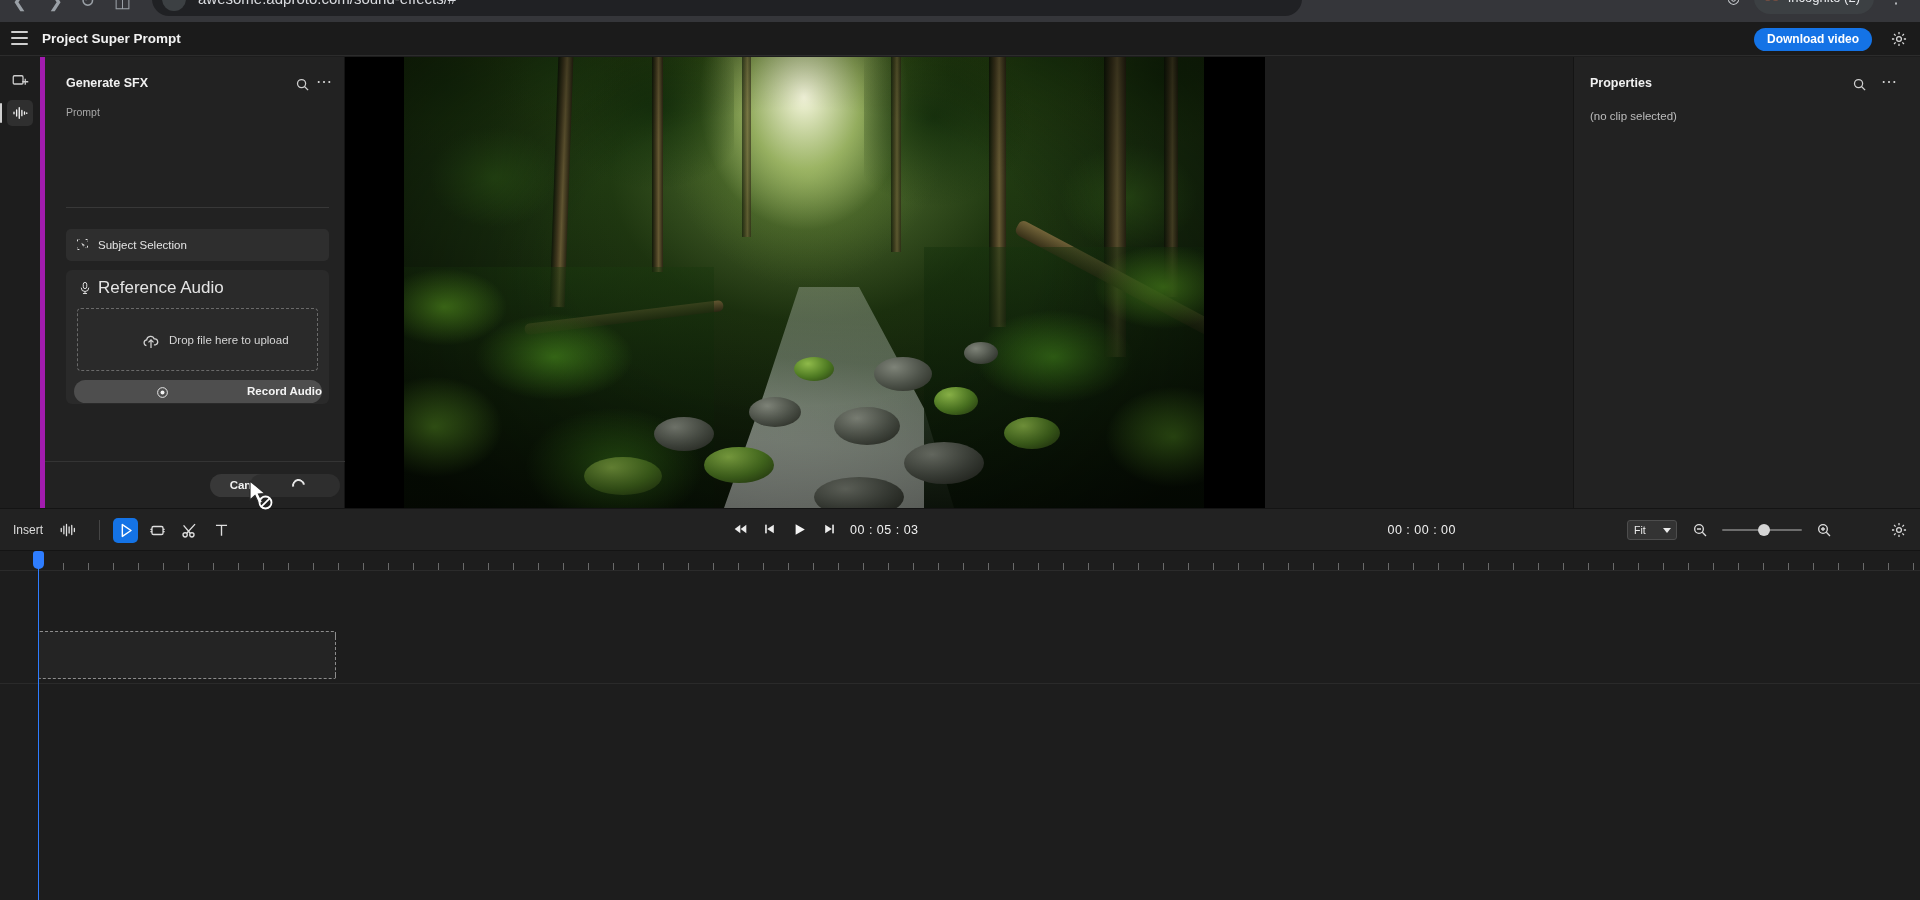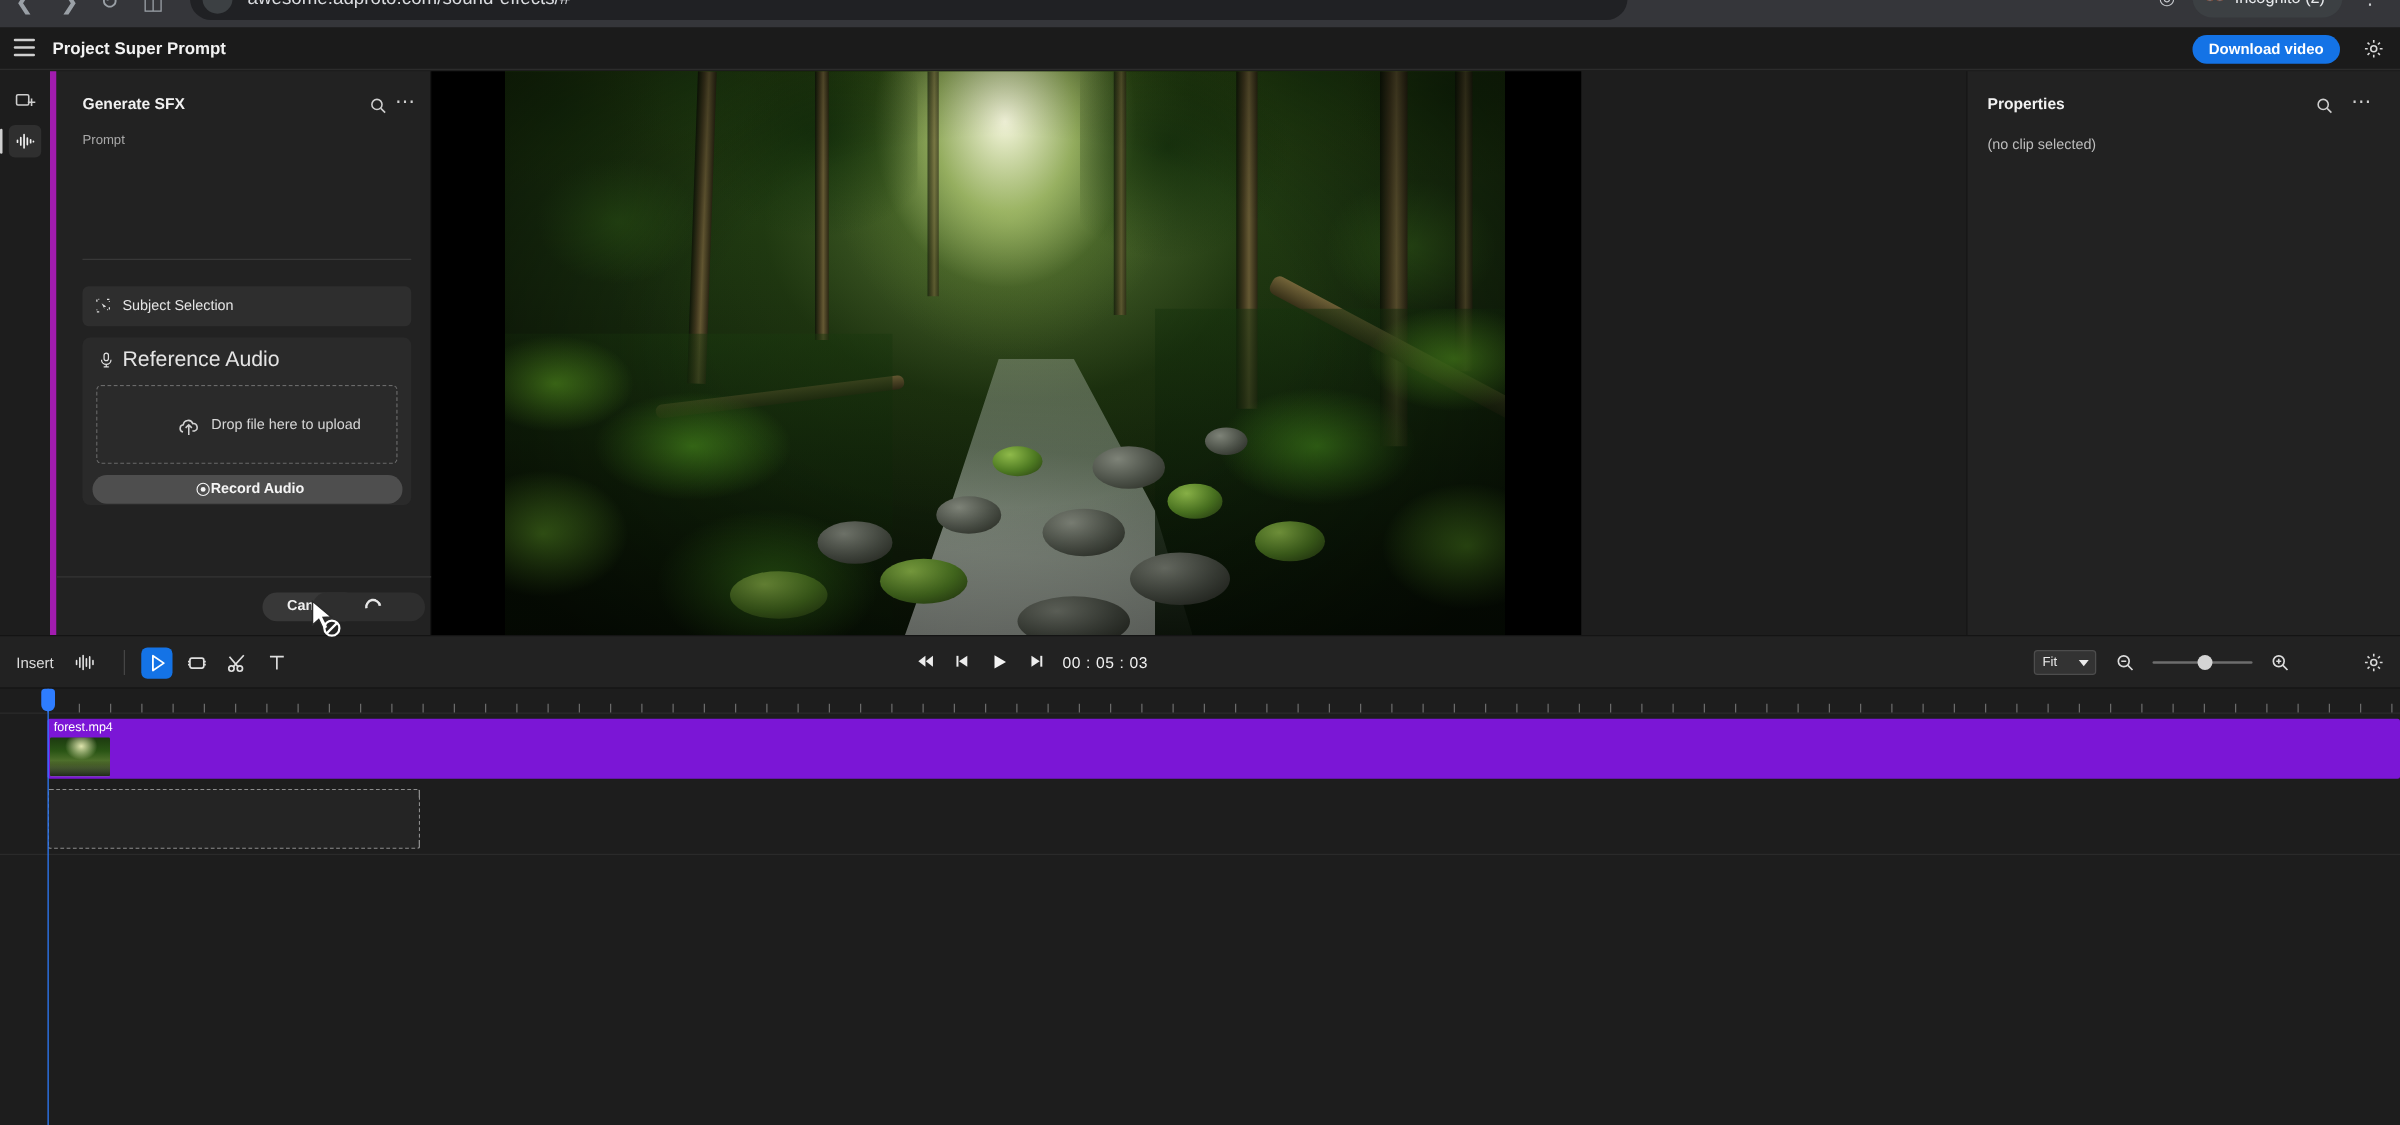--- a/index.html
+++ b/index.html
@@ -167,21 +167,21 @@
     font-size: 11.5px; color: #d6d6d6;
   }
   #record-audio-btn {
     position: absolute; left: 8px; top: 110px;
     width: 248px; height: 23px;
     background: #4e4e4e; border-radius: 12px; cursor: pointer;
   }
   #record-audio-btn .dot-ico { position: absolute; left: 82px; top: 5px; }
   #record-audio-btn .lbl {
     position: absolute; left: 0; top: 0; width: 248px;
-    line-height: 23px; text-align: center; padding-left: 16px;
+    line-height: 23px; text-align: right; padding-left: 16px;
     font-size: 11.5px; font-weight: bold; color: #f4f4f4;
   }
   #sfx-footer {
     position: absolute; left: 0; bottom: 0; width: 303px; height: 47px;
     border-top: 1px solid #343434;
   }
   #cancel-btn {
     position: absolute; left: 165px; top: 12px;
     width: 77px; height: 23px;
     background: #383838; border-radius: 12px;
@@ -649,20 +649,21 @@
         <circle cx="15" cy="17.5" r="2.7"></circle>
       <path d="M8.5 15.5 L19 4M13 15.5 L4.5 5.5"></path>
     </svg>
   </div>
   <div class="tl-tool" id="tool-text">
     <svg width="19" height="19" viewBox="0 0 24 24" fill="none" stroke="#dedede" stroke-width="1.7">
       <path d="M5 5.5h14M12 5.5v13"></path>
     </svg>
   </div>
 
+  <div id="tc-current">00 : 00 : 00</div>
 
   <div id="pb-group">
     <div class="pb-btn" id="pb-prev">
       <svg width="18" height="16" viewBox="0 0 24 24" fill="#ececec">
         <path d="M11 5.5v13L2.5 12z"></path>
           <path d="M20 5.5v13L11.5 12z"></path>
       </svg>
     </div>
     <div class="pb-btn" id="pb-step-b">
       <svg width="17" height="16" viewBox="0 0 24 24" fill="#ececec">
@@ -788,29 +789,20 @@
       <div class="tick" style="left: 1838px;"></div>
       <div class="tick" style="left: 1863px;"></div>
       <div class="tick" style="left: 1888px;"></div>
       <div class="tick" style="left: 1913px;"></div>
     </div>
 
   <div id="playhead">
     <div id="playhead-handle"></div>
   </div>
 
-  <div id="track-video">
-    <div id="clip-forest">
-      <span class="clip-name">forest.mp4</span>
-      <div id="clip-thumb">
-        <div class="tl-light"></div>
-          <div class="tl-dark"></div>
-      </div>
-    </div>
-  </div>
 
   <div id="track-audio">
     <div id="clip-placeholder">
       <div class="tick-r" style="top:0;"></div>
       <div class="tick-r" style="bottom:0;"></div>
     </div>
   </div>
 
   <div id="track-sep-a"></div>
 </div>

